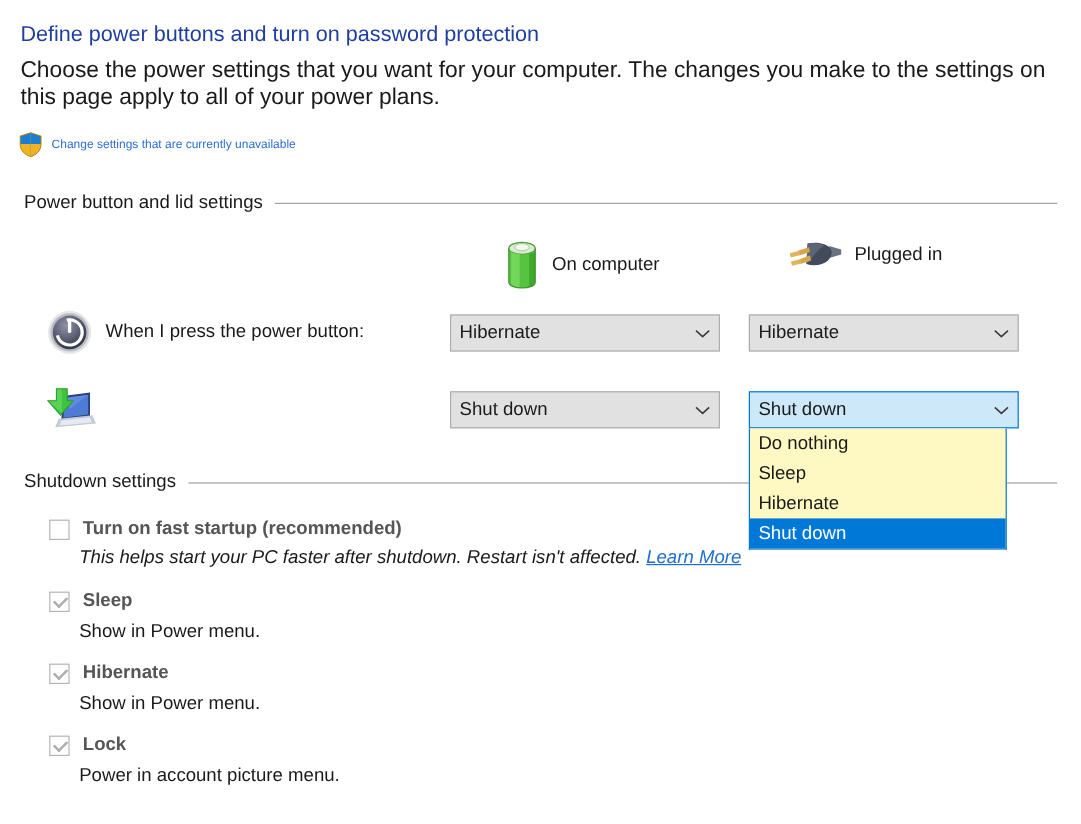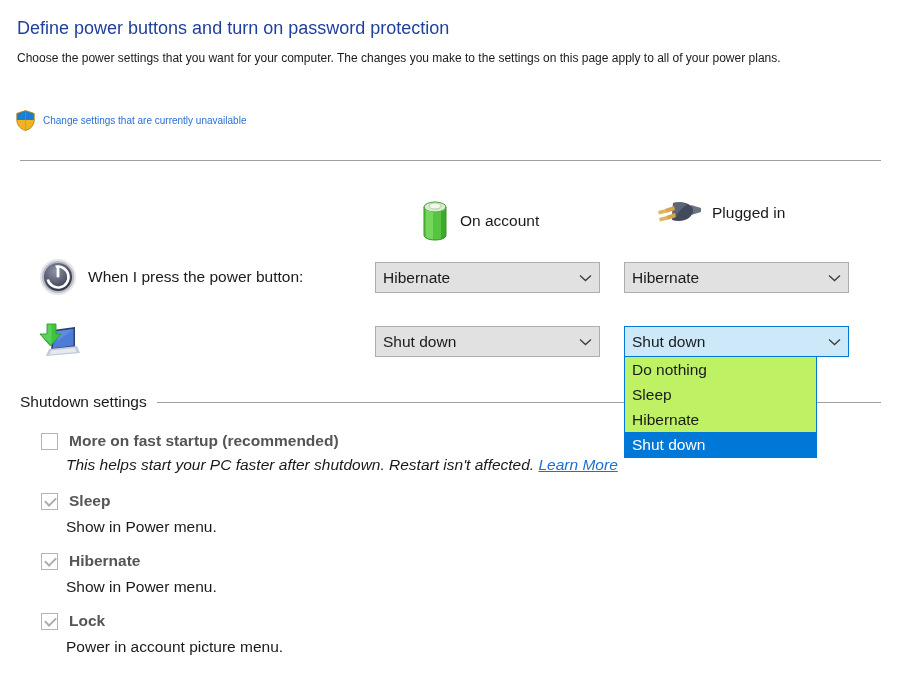--- a/index.html
+++ b/index.html
@@ -24,21 +24,21 @@
     font-size: 18px;
     line-height: 27px;
     color: #1f3f9e;
     white-space: nowrap;
   }
   .page-desc {
     position: absolute;
     left: 17px;
     top: 47px;
     width: 860px;
-    font-size: 12px;
+    font-size: 19px;
     line-height: 23px;
     color: #1a1a1a;
   }
   .uac-row {
     position: absolute;
     left: 16px;
     top: 110px;
     display: flex;
     align-items: center;
     gap: 8px;
@@ -157,23 +157,23 @@
   #combo-power-battery { left: 375px; top: 262px; }
   #combo-power-plugged { left: 624px; top: 262px; }
   #combo-lid-battery   { left: 375px; top: 326px; }
   #combo-lid-plugged   { left: 624px; top: 326px; }
 
   
   .dropdown-list {
     position: absolute;
     left: 624px;
     top: 357px;
-    width: 193px;
+    width: 215px;
     box-sizing: border-box;
-    background: #bef264;
+    background: #fef9c3;
     border: 1px solid #0078d7;
     border-top: none;
     z-index: 40;
   }
   .dropdown-list .dd-item {
     height: 25px;
     line-height: 25px;
     font-size: 15.5px;
     color: #1a1a1a;
     padding-left: 7px;
@@ -253,33 +253,34 @@
     <path d="M9.5 0.6 L18.2 3.4 L18.2 10 C18.2 15.2 14.6 19.0 9.5 20.5 C4.4 19.0 0.8 15.2 0.8 10 L0.8 3.4 Z" fill="#f0b323"></path>
     <path d="M9.5 0.6 L18.2 3.4 L18.2 10 C18.2 15.2 14.6 19.0 9.5 20.5 Z" fill="#1a7fd4"></path>
     <path d="M9.5 0.6 L0.8 3.4 L0.8 10 L9.5 10 Z" fill="#1a7fd4"></path>
     <path d="M9.5 10 L18.2 10 C18.2 15.2 14.6 19.0 9.5 20.5 Z" fill="#f0b323"></path>
     <path d="M9.5 0.6 L18.2 3.4 L18.2 10 C18.2 15.2 14.6 19.0 9.5 20.5 C4.4 19.0 0.8 15.2 0.8 10 L0.8 3.4 Z" fill="none" stroke="#b8860b" stroke-width="0.8"></path>
   </svg>
   <span class="uac-link">Change settings that are currently unavailable</span>
 </div>
 
 <div class="group-head" id="group-power">
+  <span class="gh-label">Power button and lid settings</span>
   <span class="gh-rule"></span>
 </div>
 
 <div class="col-head" id="col-battery">
   <svg class="battery-icon" viewBox="0 0 30 44">
     <ellipse cx="15" cy="8" rx="11" ry="5" fill="#d9ecd2" stroke="#4c9a3a" stroke-width="1"></ellipse>
     <ellipse cx="15" cy="7" rx="6" ry="3" fill="#f2f7f0" stroke="#9cc48e" stroke-width="0.7"></ellipse>
     <path d="M4 8 L4 36 C4 39 9 41 15 41 C21 41 26 39 26 36 L26 8 C26 11 21 13 15 13 C9 13 4 11 4 8 Z" fill="#56c341"></path>
     <path d="M6 11 L6 38 C7.5 39.4 10 40.3 13 40.7 L13 12.6 C10 12.4 7.5 11.9 6 11 Z" fill="#7ede66" opacity="0.75"></path>
     <path d="M21 12.3 L21 40.4 C23.3 39.9 25 39 26 37.8 L26 10.5 C24.8 11.4 23.1 11.9 21 12.3 Z" fill="#34a021" opacity="0.7"></path>
     <path d="M4 8 L4 36 C4 39 9 41 15 41 C21 41 26 39 26 36 L26 8" fill="none" stroke="#3f8f2e" stroke-width="1"></path>
   </svg>
-  <span class="ch-label">On account</span>
+  <span class="ch-label">On computer</span>
 </div>
 
 <div class="col-head" id="col-plugged">
   <svg class="plug-icon" viewBox="0 0 45 28">
     <path d="M34 6 L44 9 L44 13 L34 16 Z" fill="#6b7280"></path>
     <path d="M16 4 C24 2 32 4 35 8 C37 11 36 15 33 18 C29 22 21 23 15 21 Z" fill="#434a5c"></path>
     <path d="M16 4 C21 3 26 3.5 30 5.5 C26 8 22 12 19 17 C17 19.5 16 20.5 15 21 Z" fill="#5c6478"></path>
     <path d="M8 10 L17 7 L18 11 L9 14 Z" fill="#d8a64a"></path>
     <path d="M1 12 L9 10 L10 13.5 L2 15.5 Z" fill="#e0b45e"></path>
     <path d="M9 17 L18 14 L19 18 L10 21 Z" fill="#d8a64a"></path>
@@ -367,21 +368,21 @@
   <div class="dd-item selected">Shut down</div>
 </div>
 
 <div class="group-head" id="group-shutdown">
   <span class="gh-label">Shutdown settings</span>
   <span class="gh-rule"></span>
 </div>
 
 <div class="check-row" id="chk-row-faststartup">
   <span class="cbox"></span>
-  <span class="check-label">More on fast startup (recommended)</span>
+  <span class="check-label">Turn on fast startup (recommended)</span>
 </div>
 <div class="check-desc" id="desc-faststartup">
   <span>This helps start your PC faster after shutdown. Restart isn't affected.</span>
   <span class="inline-link">Learn More</span>
 </div>
 
 <div class="check-row" id="chk-row-sleep">
   <span class="cbox checked-disabled"></span>
   <span class="check-label">Sleep</span>
 </div>

